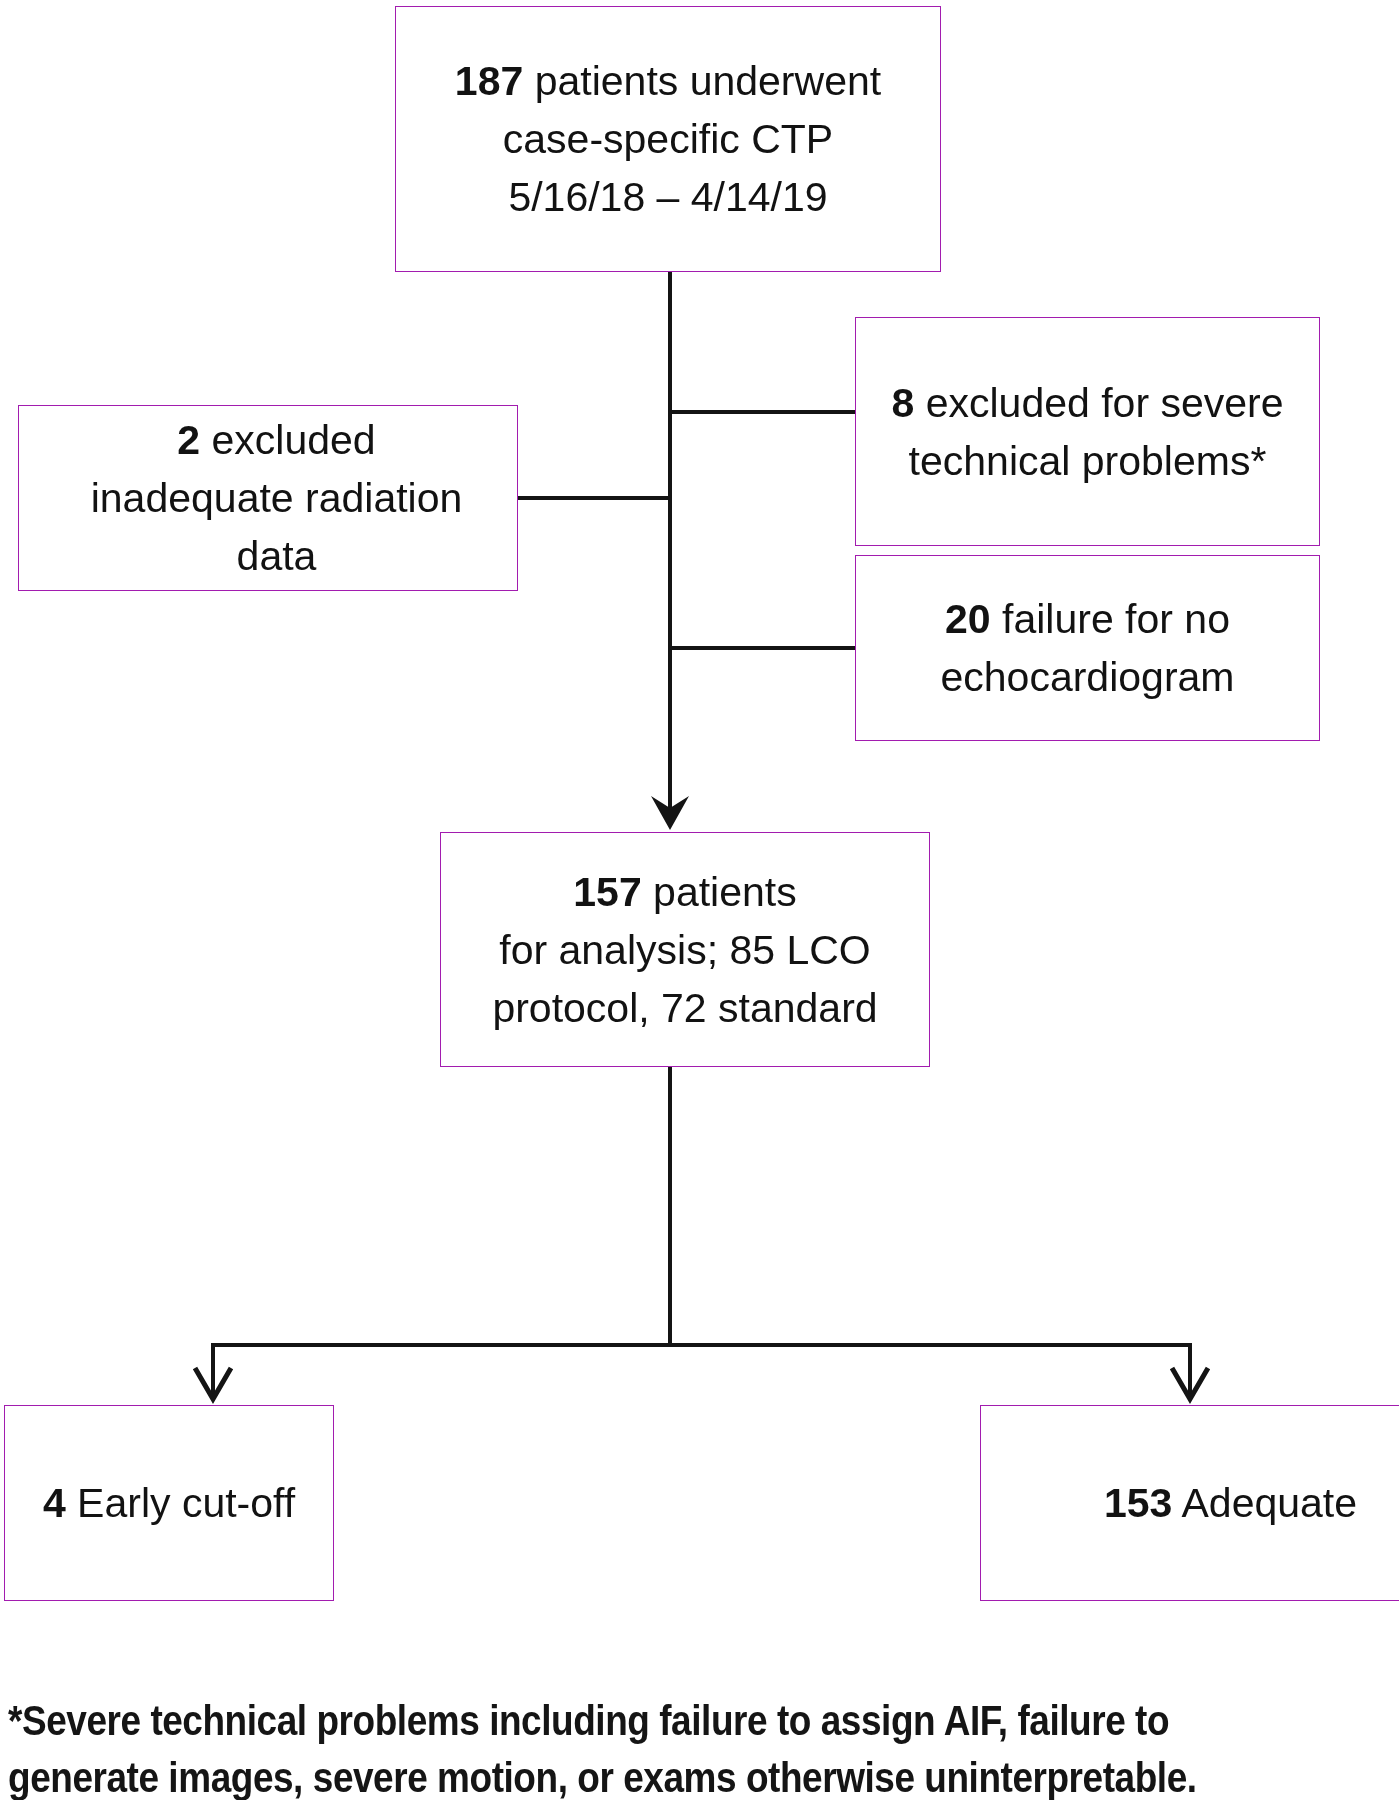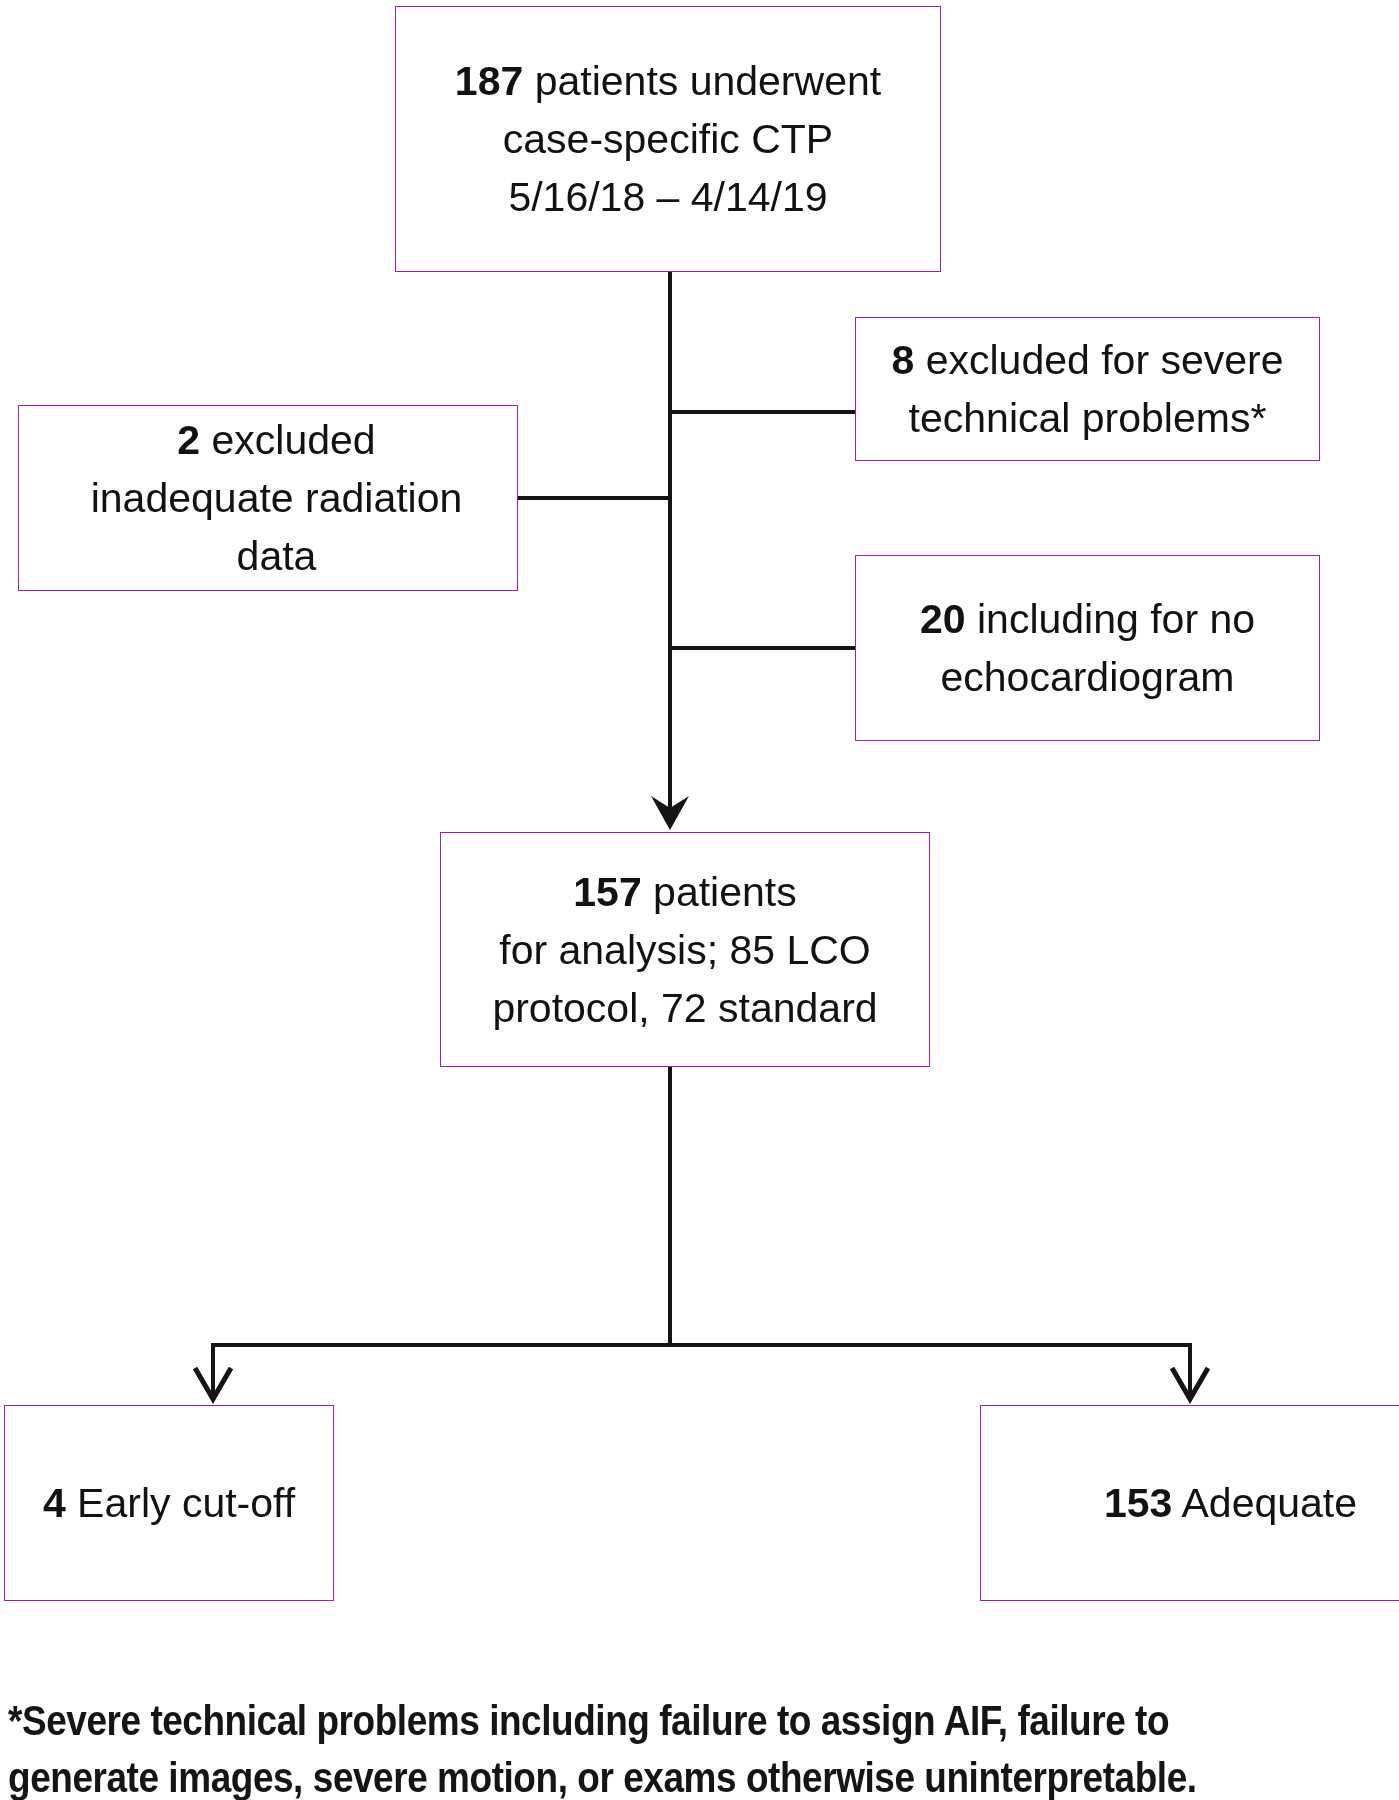--- a/index.html
+++ b/index.html
@@ -29,21 +29,21 @@
     text-align: center;
     font-size: 41px;
     line-height: 58px;
     font-weight: 400;
     color: #121212;
   }
   .box .line { white-space: nowrap; }
   .box b { font-weight: 700; }
   .box-top       { left: 395px; top: 6px;    width: 546px; height: 266px; }
   .box-radiation { left: 18px;  top: 405px;  width: 500px; height: 186px; padding-left: 17px; }
-  .box-technical { left: 855px; top: 317px;  width: 465px; height: 144px; }
+  .box-technical { left: 855px; top: 317px;  width: 465px; height: 229px; }
   .box-echo      { left: 855px; top: 555px;  width: 465px; height: 186px; }
   .box-analysis  { left: 440px; top: 832px;  width: 490px; height: 235px; }
   .box-early     { left: 4px;   top: 1405px; width: 330px; height: 196px; }
   .box-adequate  { left: 980px; top: 1405px; width: 501px; height: 196px; }
   .footnote {
     position: absolute;
     left: 8px;
     top: 1692px;
     font-size: 42px;
     line-height: 57px;
@@ -93,21 +93,21 @@
     <div class="line">inadequate radiation</div>
     <div class="line">data</div>
   </div>
 
   <div class="box box-technical">
     <div class="line"><b>8</b> <span>excluded for severe</span></div>
     <div class="line">technical problems*</div>
   </div>
 
   <div class="box box-echo">
-    <div class="line"><b>20</b> <span>including for no</span></div>
+    <div class="line"><b>20</b> <span>failure for no</span></div>
     <div class="line">echocardiogram</div>
   </div>
 
   <div class="box box-analysis">
     <div class="line"><b>157</b> <span>patients</span></div>
     <div class="line">for analysis; 85 LCO</div>
     <div class="line">protocol, 72 standard</div>
   </div>
 
   <div class="box box-early">

